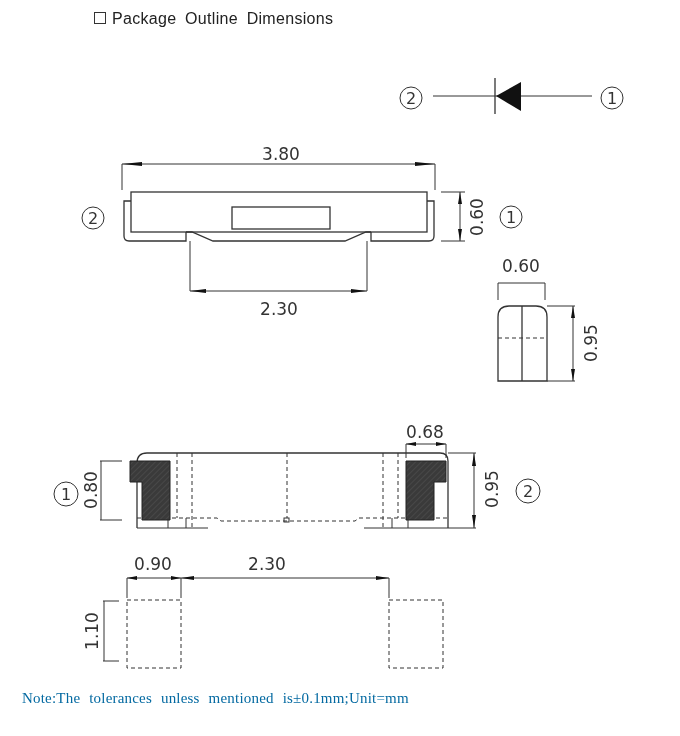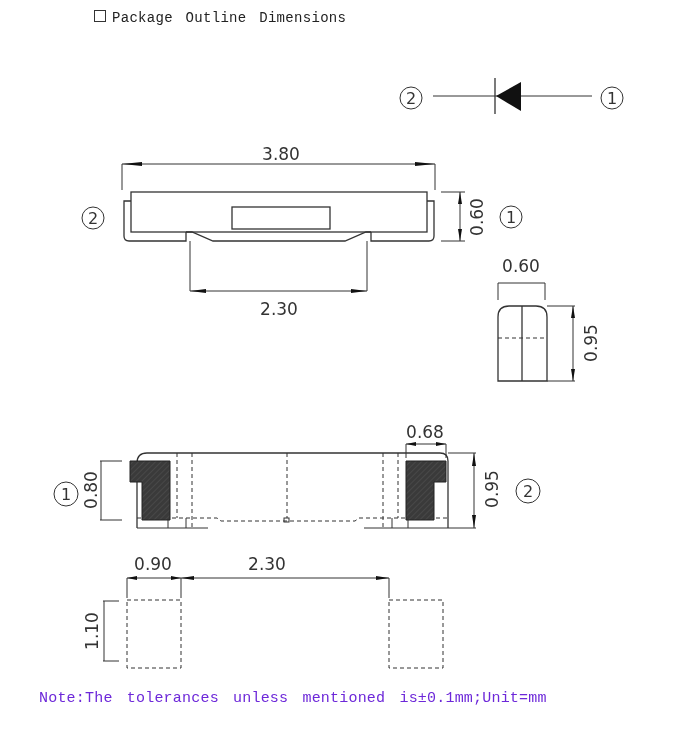--- a/index.html
+++ b/index.html
@@ -1,28 +1,28 @@
 <!DOCTYPE html>
 <html><head>
 <meta charset="utf-8">
 <style>
   html, body { margin: 0; padding: 0; background: #ffffff; }
   body { width: 680px; height: 736px; position: relative; overflow: hidden; }
   .title {
     position: absolute; left: 46px; top: 10px;
-    font-family: Liberation Mono, monospace; font-size: 14px; color: #222;
+    font-family: Liberation Sans, sans-serif; font-size: 16px; color: #222;
     letter-spacing: 0.3px; word-spacing: 4px; padding-left: 48px;
   }
   .title .box {
     display: inline-block; width: 10px; height: 10px; border: 1.2px solid #333;
     margin-right: 6px; vertical-align: 0px;
   }
   .note {
-    position: absolute; left: 39px; top: 690px;
-    font-family: Liberation Mono, monospace; font-size: 15px; color: #6d28d9;
+    position: absolute; left: 22px; top: 690px;
+    font-family: Liberation Serif, serif; font-size: 15px; color: #0369a1;
     letter-spacing: 0.2px; word-spacing: 5px;
   }
   svg { position: absolute; left: 0; top: 0; }
   .ln { stroke: #333; stroke-width: 1.3; fill: none; }
   .thin { stroke: #333; stroke-width: 1; fill: none; }
   .dash { stroke: #333; stroke-width: 1; fill: none; stroke-dasharray: 4 3; }
   .dim { font-family: "DejaVu Sans", sans-serif; font-size: 17px; fill: #333; }
   .pin { font-family: "DejaVu Sans", sans-serif; font-size: 16px; fill: #333; }
 </style>
 </head>

